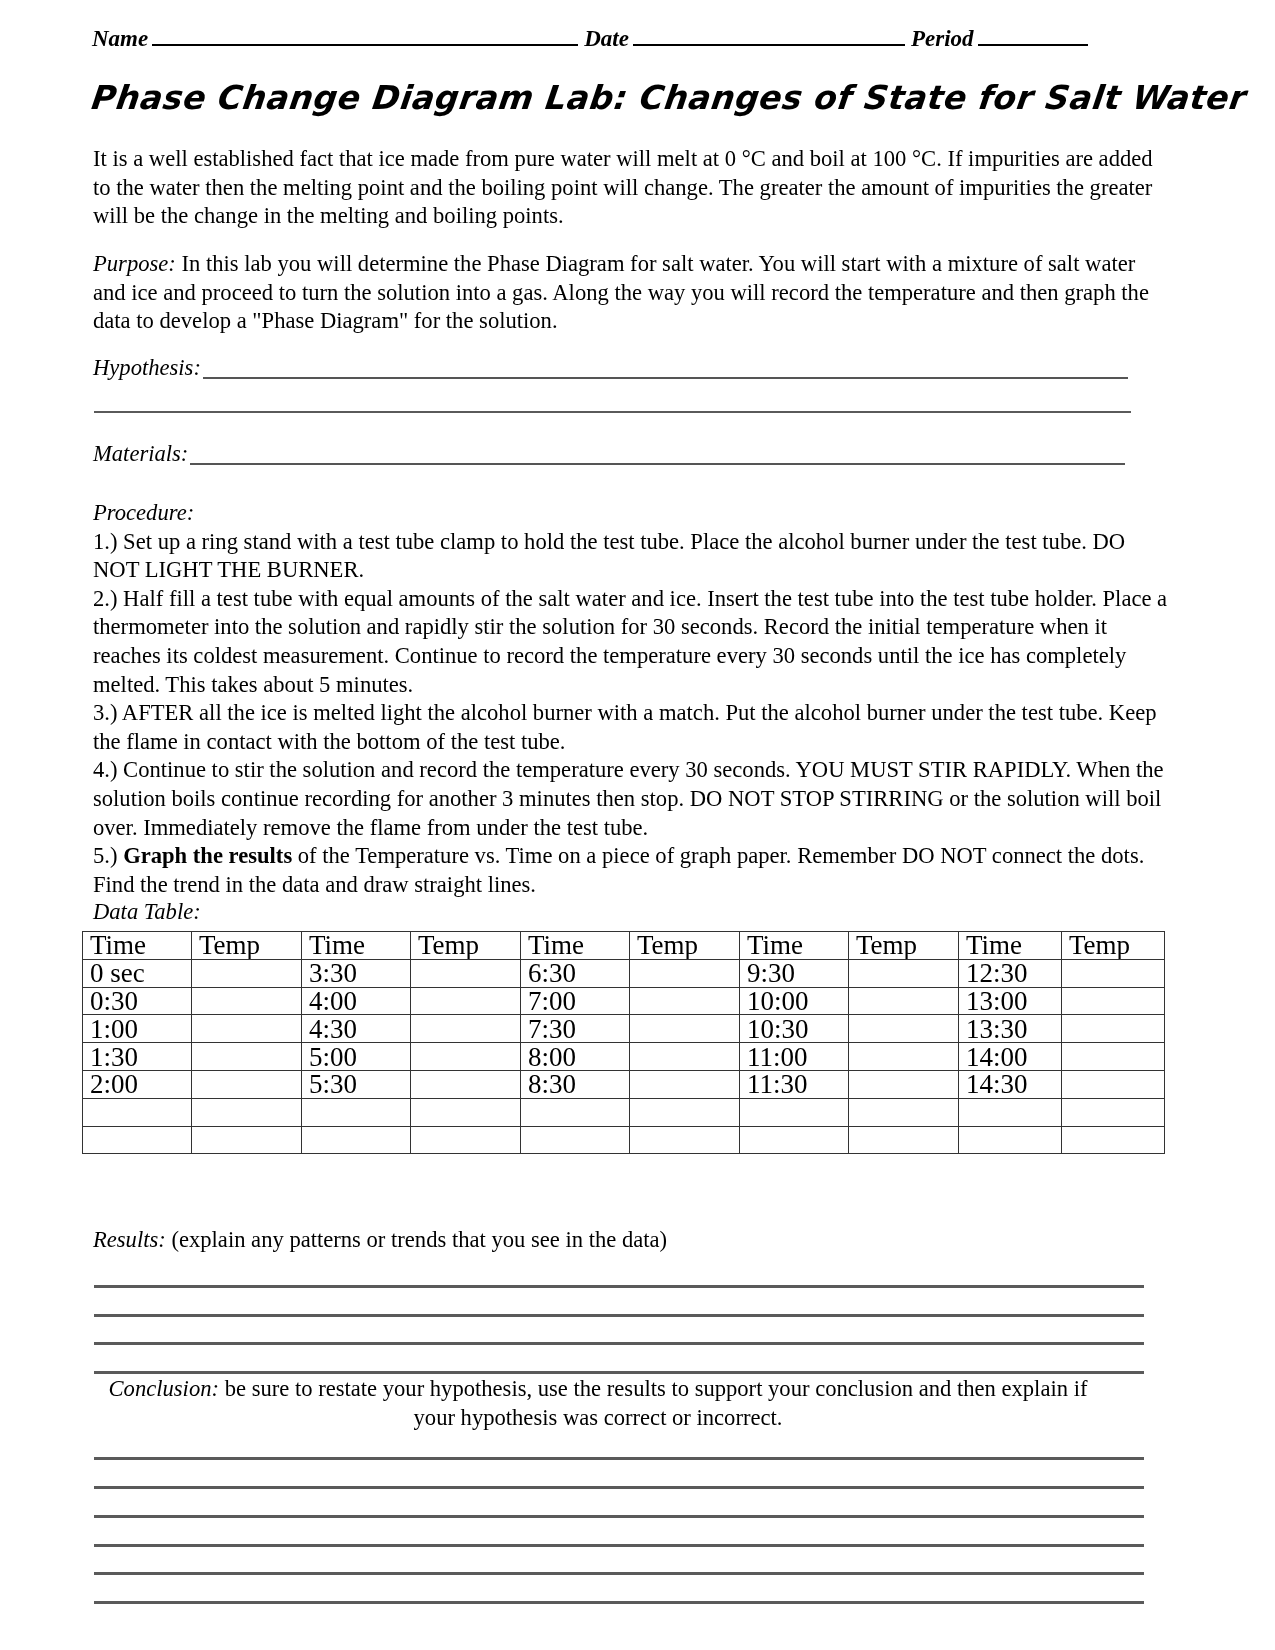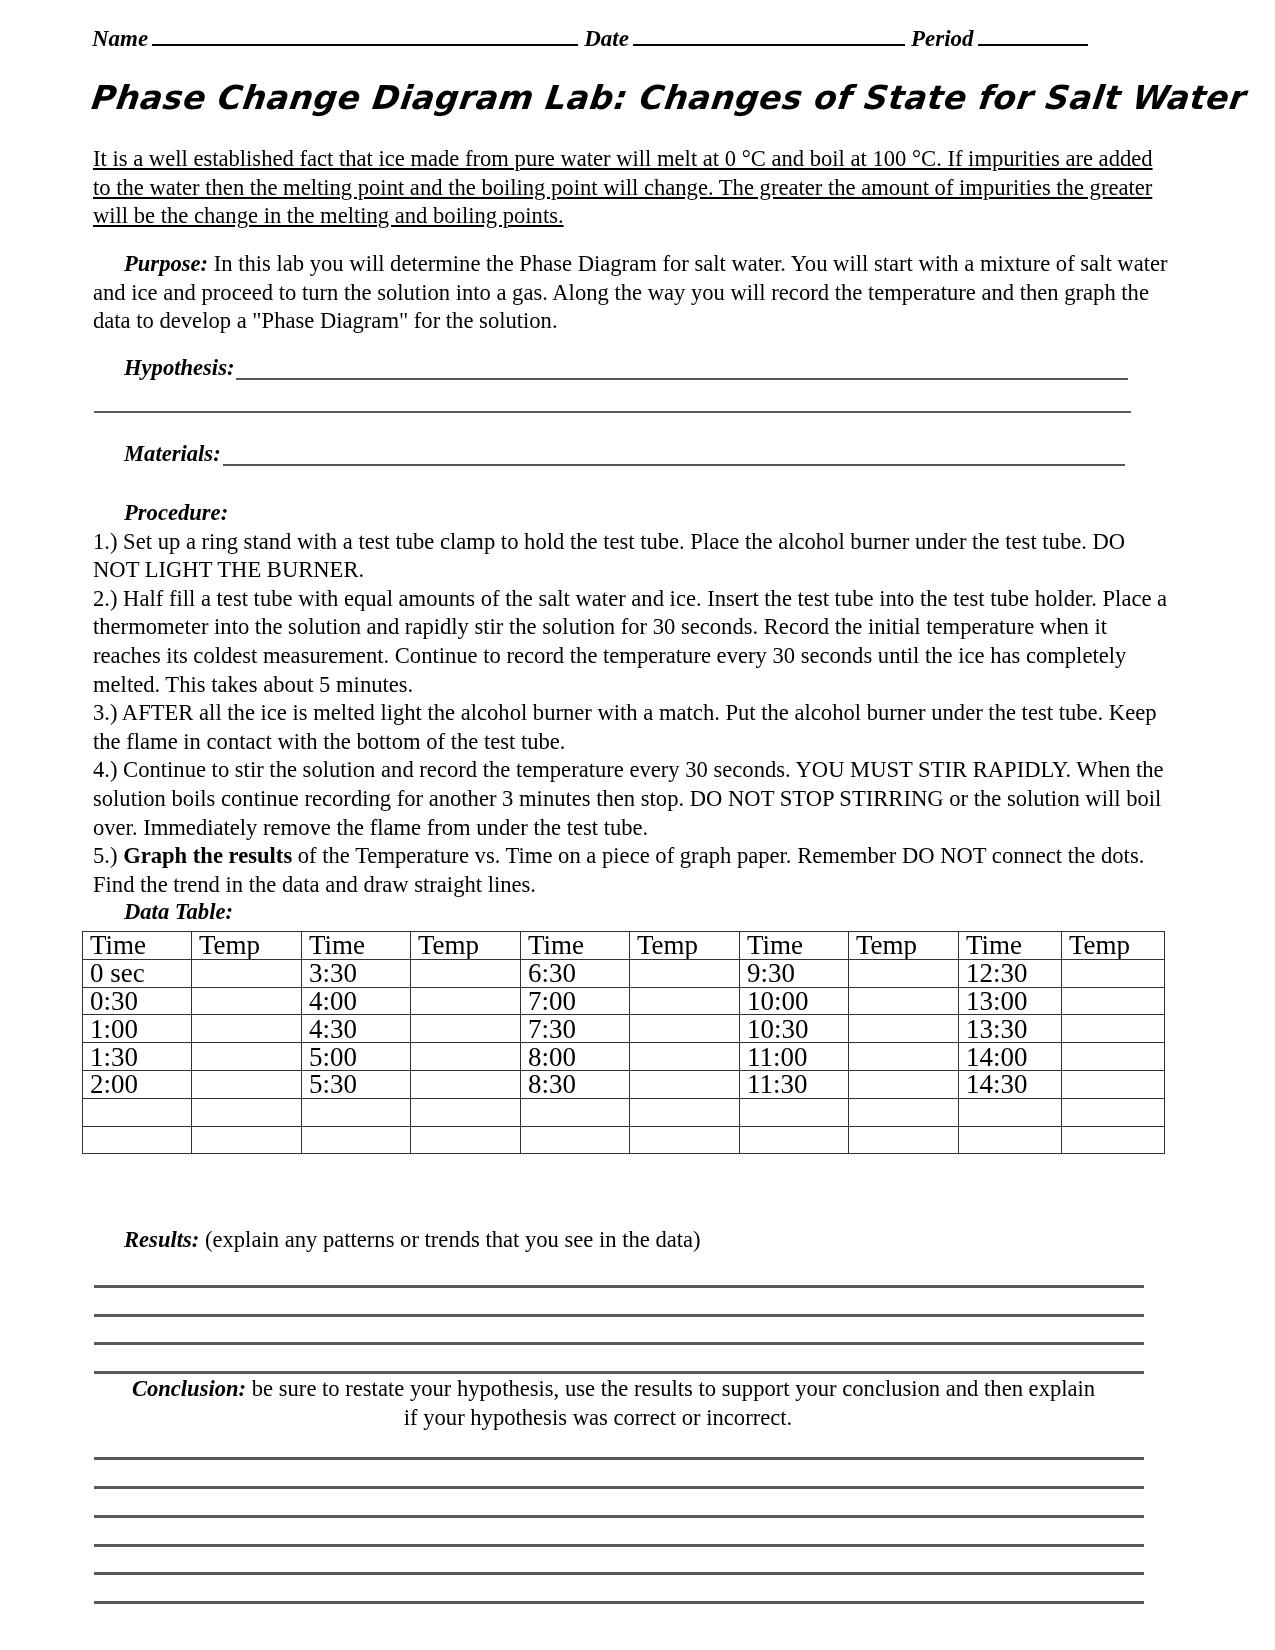--- a/index.html
+++ b/index.html
@@ -6,22 +6,22 @@
   body { width: 1275px; height: 1650px; position: relative; overflow: hidden;
          font-family: "Liberation Serif", "DejaVu Serif", serif; color: #000; }
   .abs { position: absolute; }
   .hdr { top: 26px; left: 92px; font-size: 23px; font-style: italic; font-weight: bold;
          white-space: nowrap; display: flex; align-items: baseline; text-align: right; }
   .hdr .blank { display: inline-block; border-bottom: 2px solid #000; height: 18px; margin: 0 6px 0 4px; }
   .title { top: 78px; left: 92px; font-family: "DejaVu Sans", sans-serif; font-size: 33px;
            font-weight: bold; font-style: italic; letter-spacing: 0.5px; white-space: nowrap;
            transform: skewX(-8deg); transform-origin: left; }
   .para { left: 93px; width: 1080px; font-size: 22.6px; line-height: 28.6px; }
-  .lbl { font-weight: bold; font-style: italic; margin-left: 31px; }
-  .fill-row { left: 93px; font-size: 22.6px; display: flex; align-items: center; }
+  .lbl { font-weight: normal; font-style: italic; }
+  .fill-row { left: 93px; font-size: 22.6px; display: flex; align-items: flex-start; }
   .fill-line { border-bottom: 2px solid #555; height: 22px; flex: 1; margin-left: 2px; }
   .rule { left: 94px; height: 0; border-top: 3px solid #5a5a5a; }
   table.data { position: absolute; top: 931px; left: 82px; border-collapse: collapse;
                font-size: 27px; table-layout: fixed; }
   table.data td { border: 1.5px solid #333; height: 26.8px; padding: 0 0 0 7px; vertical-align: middle;
                   line-height: 26px; white-space: nowrap; overflow: hidden; }
 </style>
 </head>
 <body>
 
@@ -29,21 +29,21 @@
   <span>Name</span>
   <span class="blank" style="width:426px"></span>
   <span>Date</span>
   <span class="blank" style="width:272px"></span>
   <span>Period</span>
   <span class="blank" style="width:110px"></span>
 </div>
 
 <div class="abs title">Phase Change Diagram Lab: Changes of State for Salt Water</div>
 
-<div class="abs para" style="top:145px;text-decoration:underline;">It is a well established fact that ice made from pure water will melt at 0 °C and boil at 100 °C.  If impurities are added to the water then the melting point and the boiling point will change.  The greater the amount of impurities the greater will be the change in the melting and boiling points.</div>
+<div class="abs para" style="top:145px;">It is a well established fact that ice made from pure water will melt at 0 °C and boil at 100 °C.  If impurities are added to the water then the melting point and the boiling point will change.  The greater the amount of impurities the greater will be the change in the melting and boiling points.</div>
 
 <div class="abs para" style="top:250px;">
   <span class="lbl">Purpose:</span><span> In this lab you will determine the Phase Diagram for salt water.  You will start with a mixture of salt water and ice and proceed to turn the solution into a gas.  Along the way you will record the temperature and then graph the data to develop a "Phase Diagram" for the solution.</span>
 </div>
 
 <div class="abs fill-row" style="top:355px; width:1035px;">
   <span class="lbl">Hypothesis:</span>
   <span class="fill-line"></span>
 </div>
 <div class="abs rule" style="top:411px; width:1037px; border-top-width:2px;"></div>

